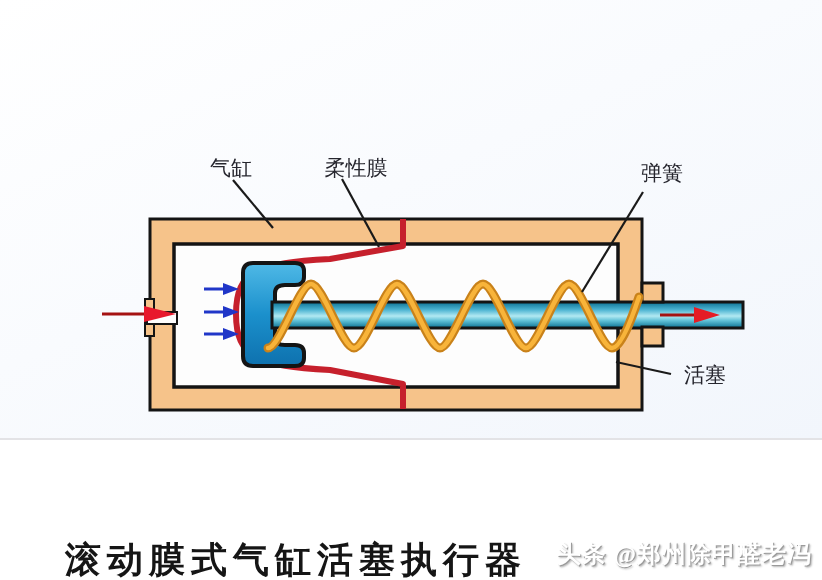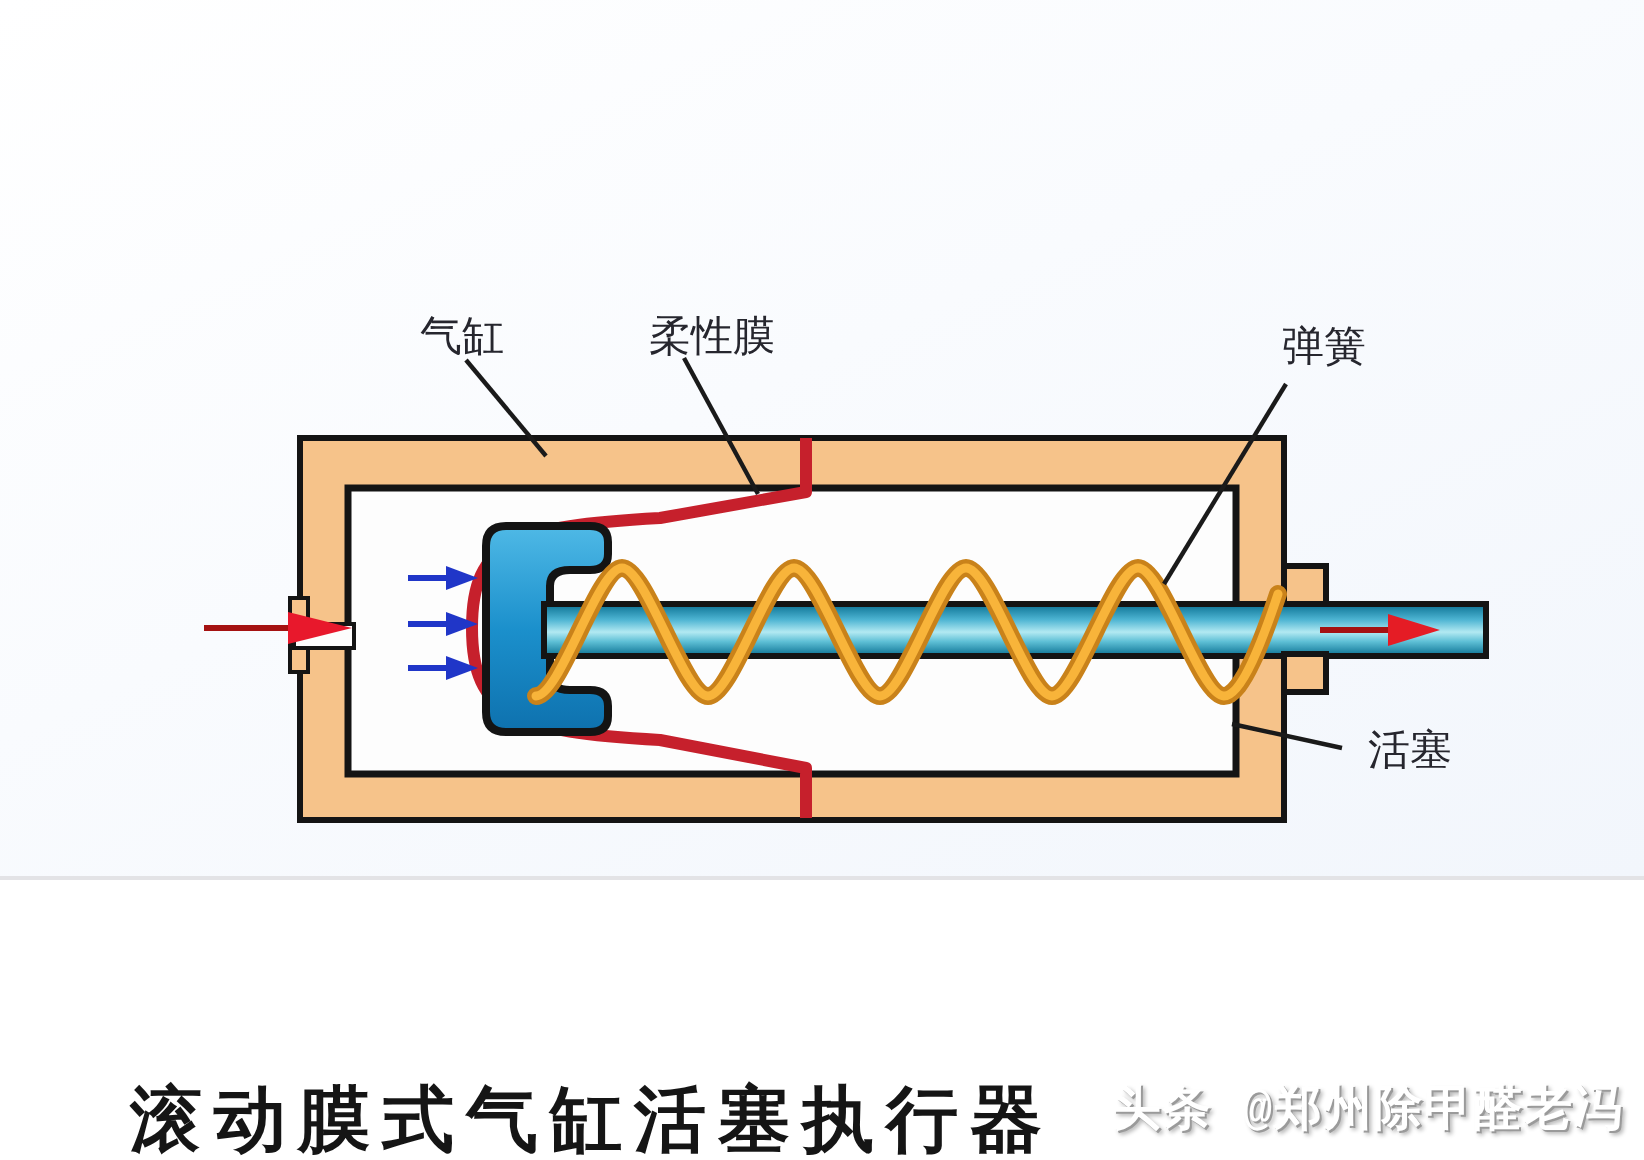--- a/index.html
+++ b/index.html
@@ -19,21 +19,21 @@
     font-size: 21px; fill: #26262e;
   }
   .diagram-title {
     position: absolute; left: 0; top: 536px; width: 822px;
     text-align: center; padding-right: 230px; box-sizing: border-box;
     font-size: 36px; font-weight: 700; color: #151515;
     letter-spacing: 6px; white-space: nowrap;
   }
   .watermark {
     position: absolute; top: 538px; right: 10px;
-    font-family: Liberation Mono, monospace;
+    font-family: Liberation Serif, serif;
     font-size: 24px; font-weight: 700; color: #ffffff;
     text-shadow: 1px 1px 0 #9a9a9a, 2px 2px 2px #b5b5b5;
     letter-spacing: 1px; white-space: nowrap;
   }
 </style>
 </head>
 <body>
 
 <div class="page">
 

